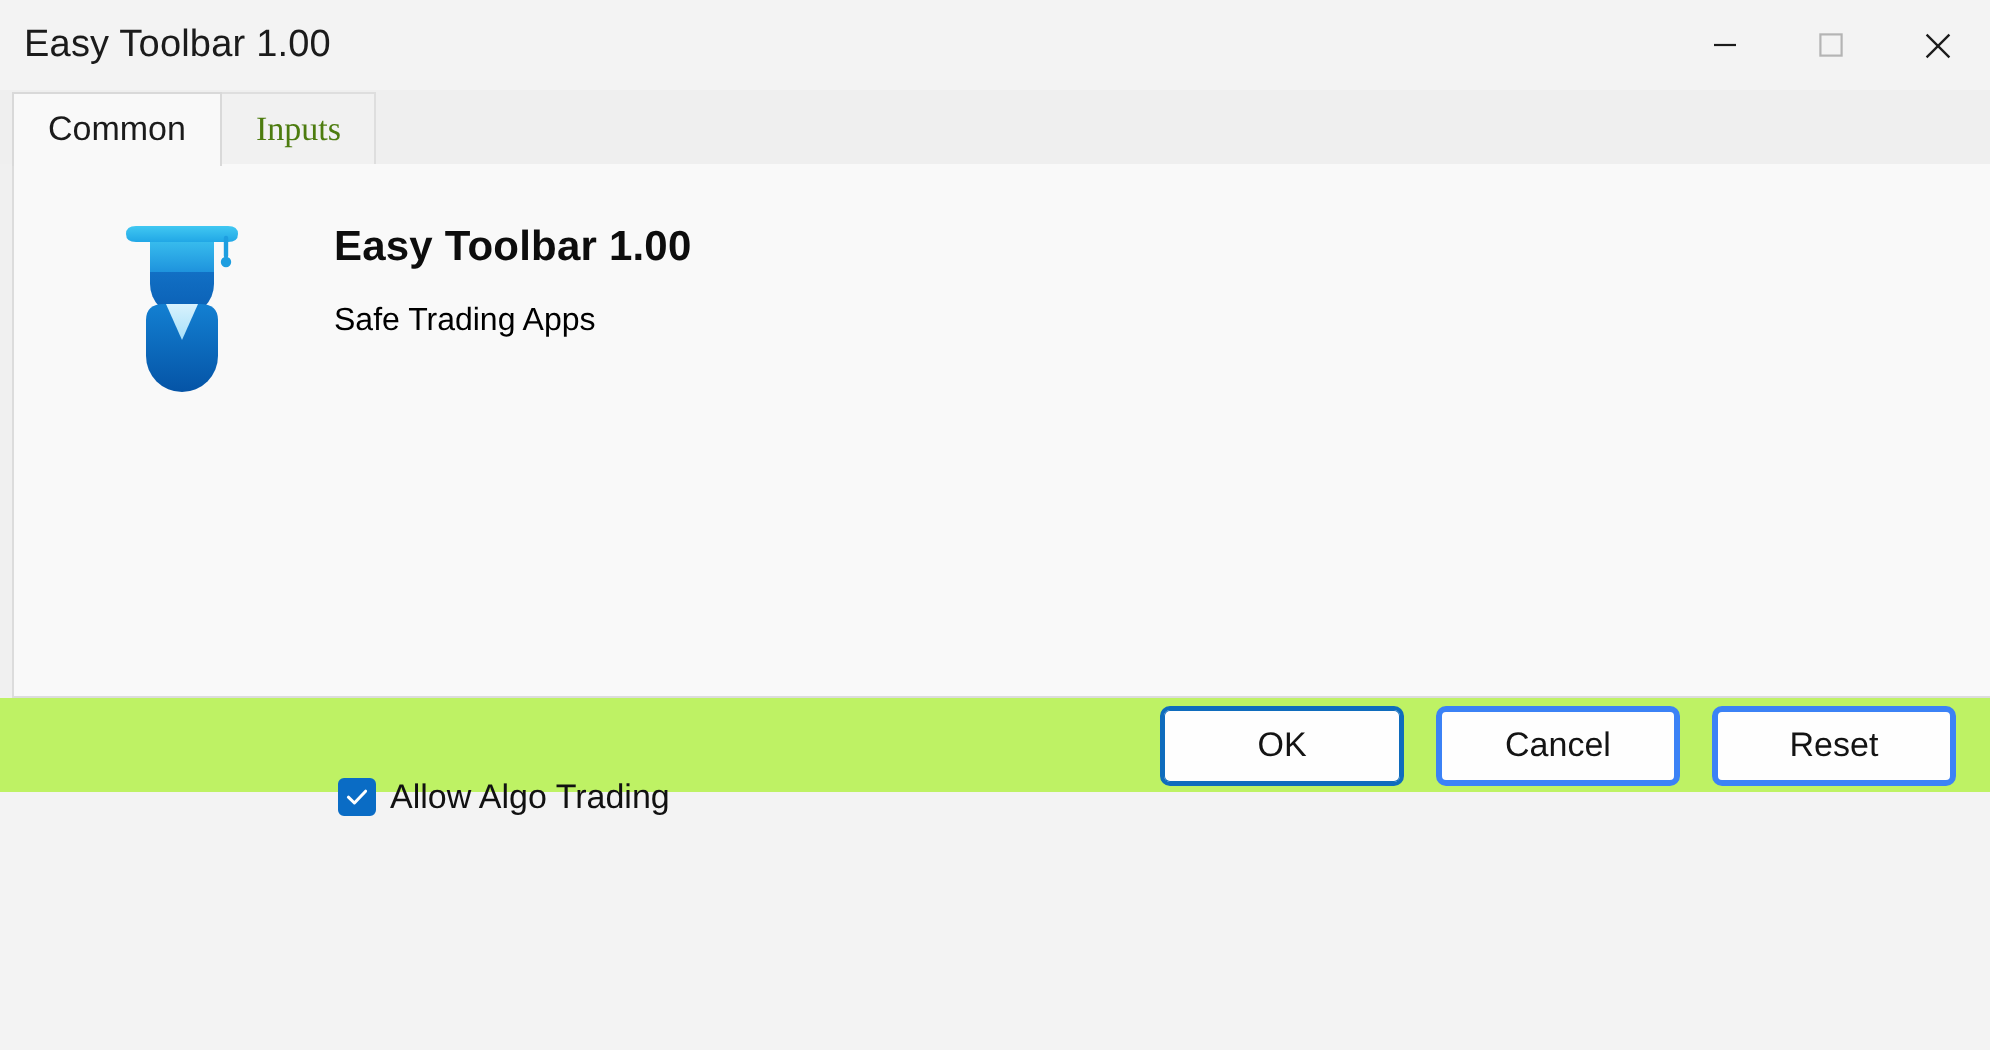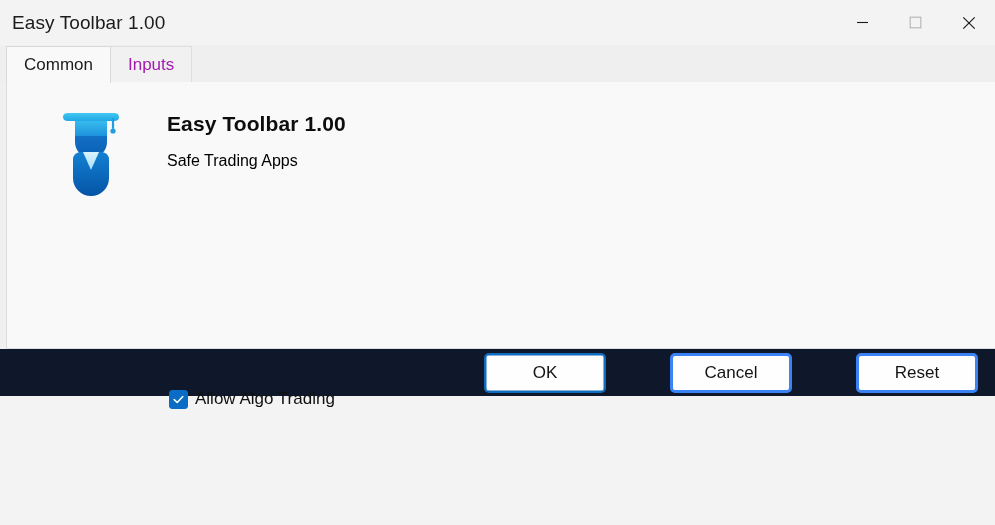--- a/index.html
+++ b/index.html
@@ -91,23 +91,24 @@
   .tab.active {
     background: #f9f9f9;
     border-color: #d9d9d9;
     z-index: 2;
     margin-bottom: -1px;
     height: 37px;
   }
   .tab.inactive {
     background: #f1f1f1;
     border-color: #dedede;
-    color: #a21caf;
+    color: #4d7c0f;
     margin-left: -1px;
     z-index: 1;
+    font-family: Liberation Serif, serif;
   }
 
   
   .panel {
     flex: 1 1 auto;
     margin: 0 0 0 6px;
     margin-right: 0;
     background: #f9f9f9;
     border: 1px solid #dcdcdc;
     border-top: none;
@@ -145,21 +146,21 @@
     color: #000000;
     margin: 0;
   }
 
   
   .check-row {
     position: absolute;
     left: 162px;
     top: 307px;
     display: flex;
-    align-items: flex-end;
+    align-items: flex-start;
   }
   .checkbox {
     width: 19px;
     height: 19px;
     flex: 0 0 19px;
     border-radius: 3px;
     background: #0a6cc5;
     border: 1px solid #0a6cc5;
     box-sizing: border-box;
     display: flex;
@@ -170,27 +171,26 @@
     font-size: 17px;
     color: #111;
     margin-left: 7px;
     white-space: nowrap;
   }
 
   
   .footer {
     flex: 0 0 47px;
     height: 47px;
-    background: #0f172a;
+    background: #bef264;
     display: flex;
     align-items: center;
     justify-content: flex-end;
     padding-right: 17px;
     box-sizing: border-box;
-    gap: 48px;
   }
   .btn {
     height: 40px;
     width: 122px;
     margin-left: 16px;
     background: #fefefe;
     border: 3px solid #3b82f6;
     border-radius: 5px;
     font-size: 17px;
     font-family: "Liberation Sans", sans-serif;

